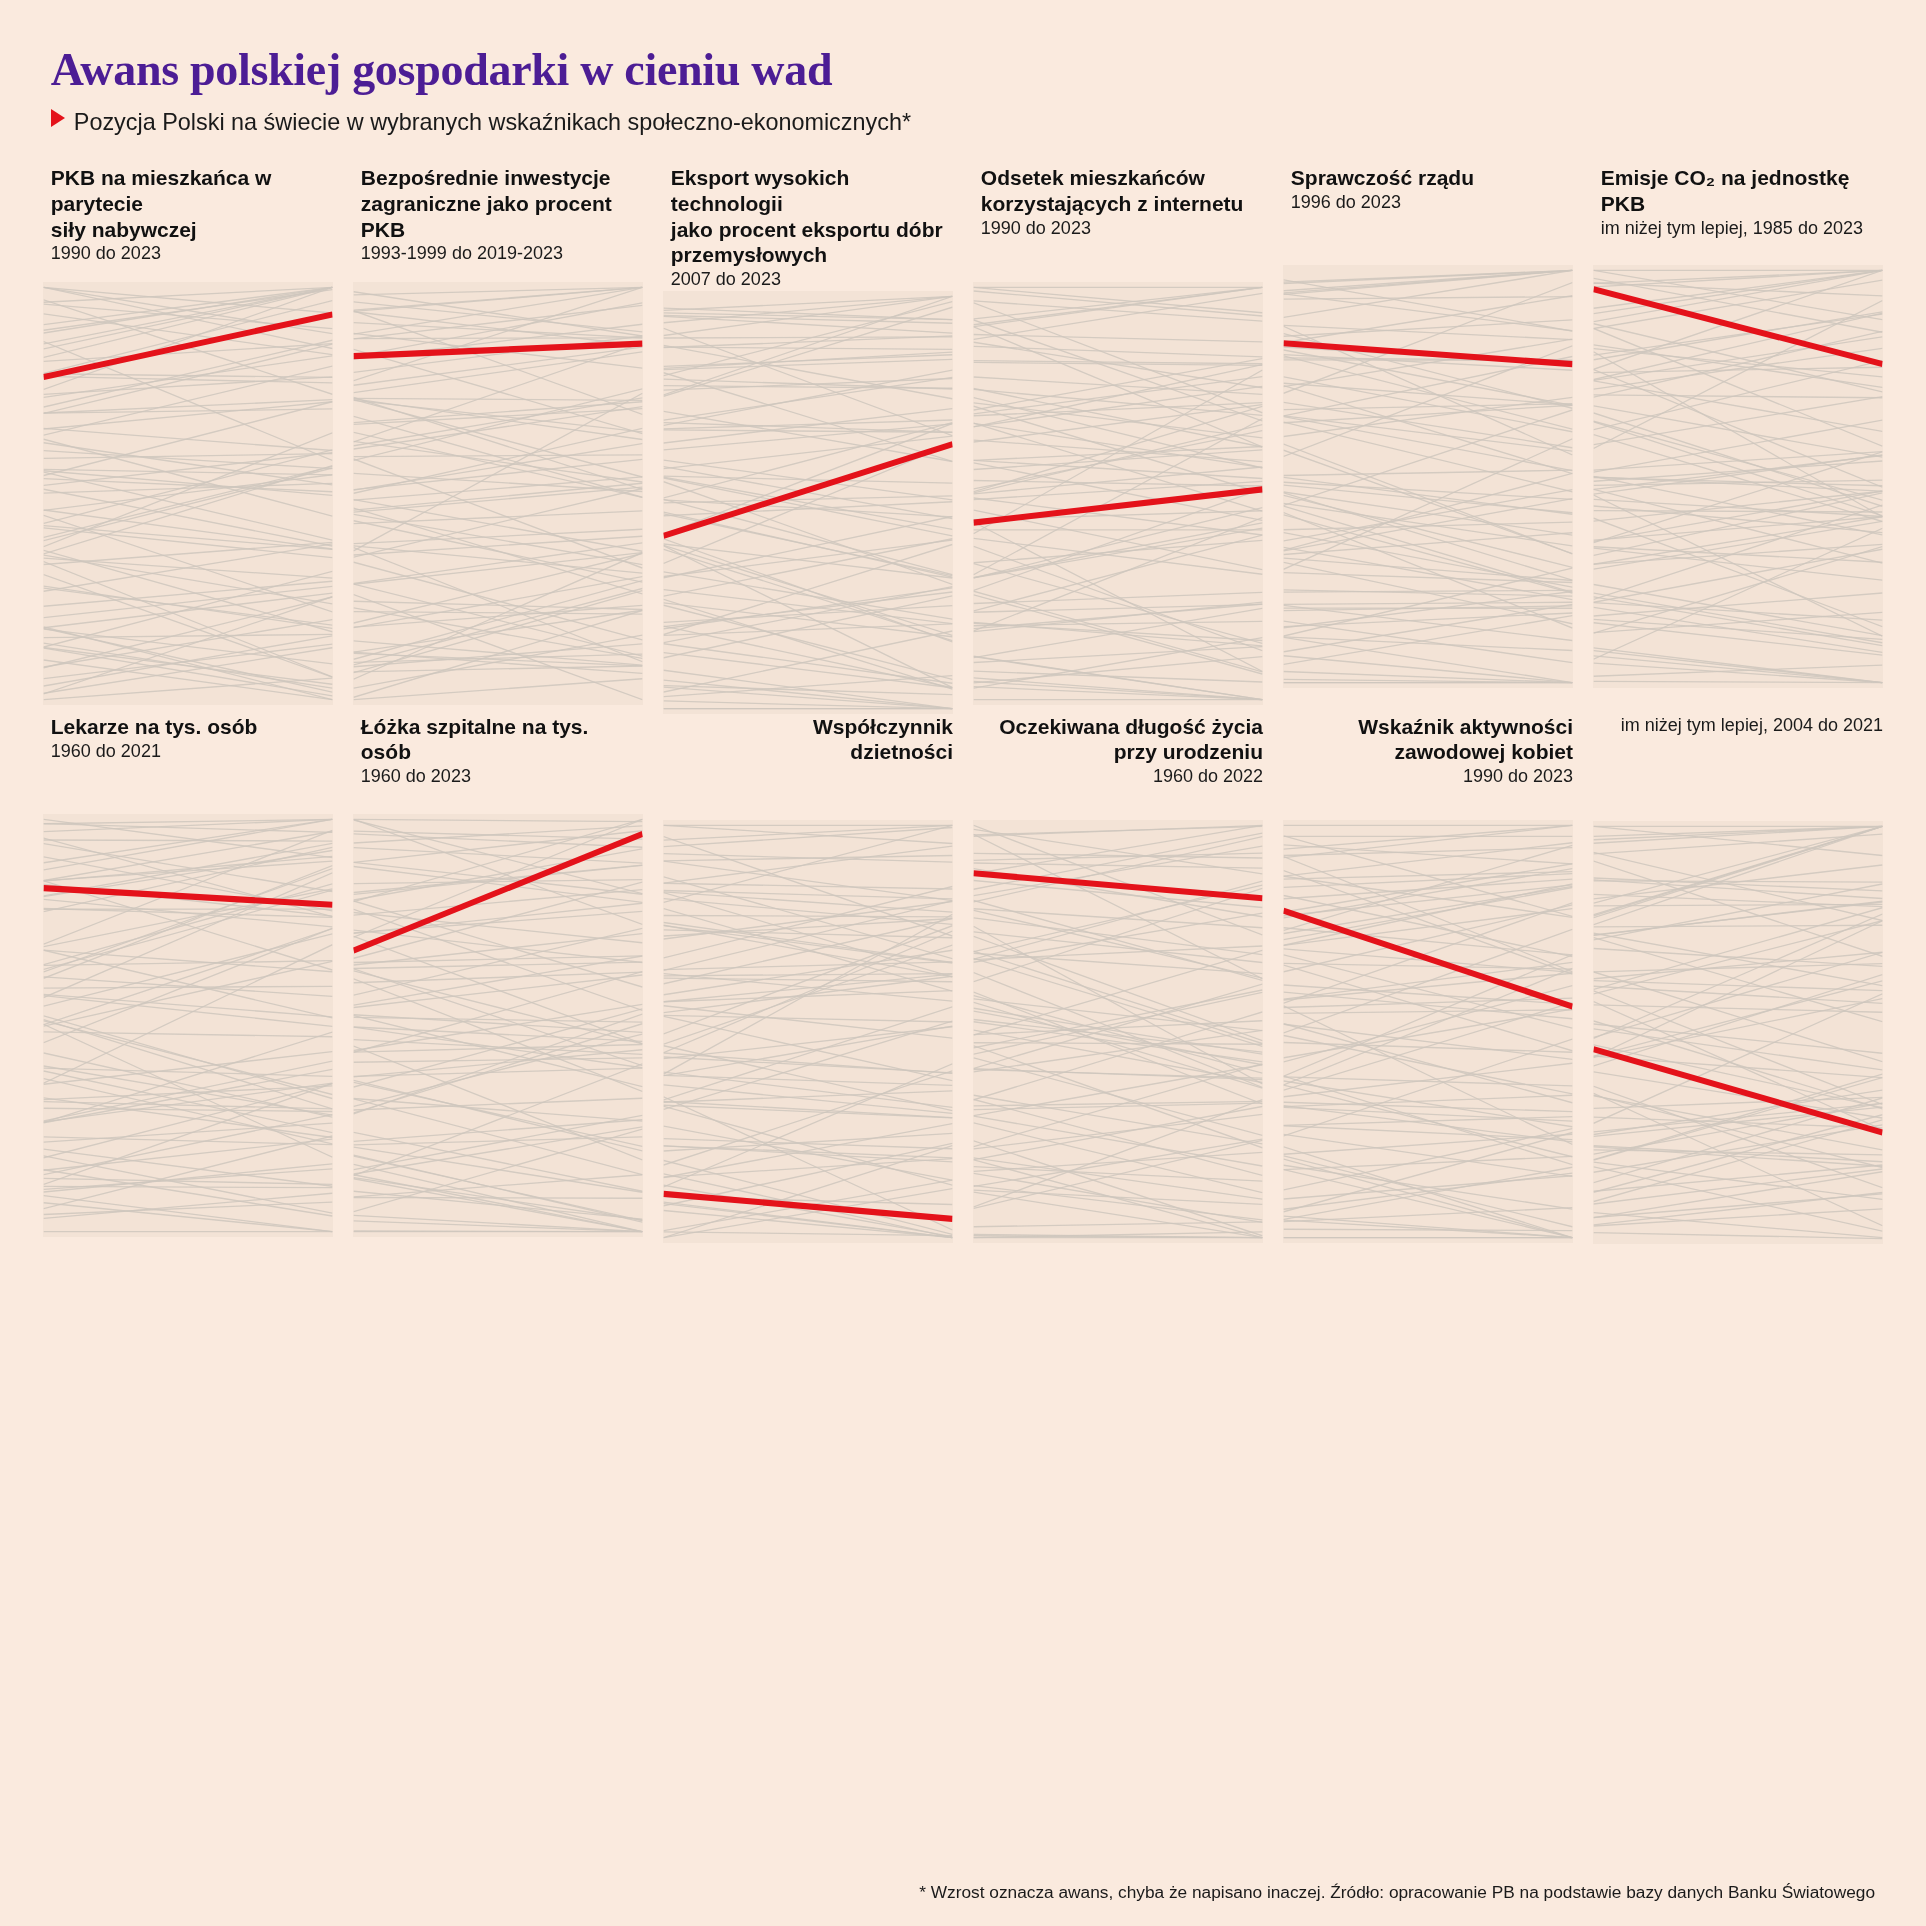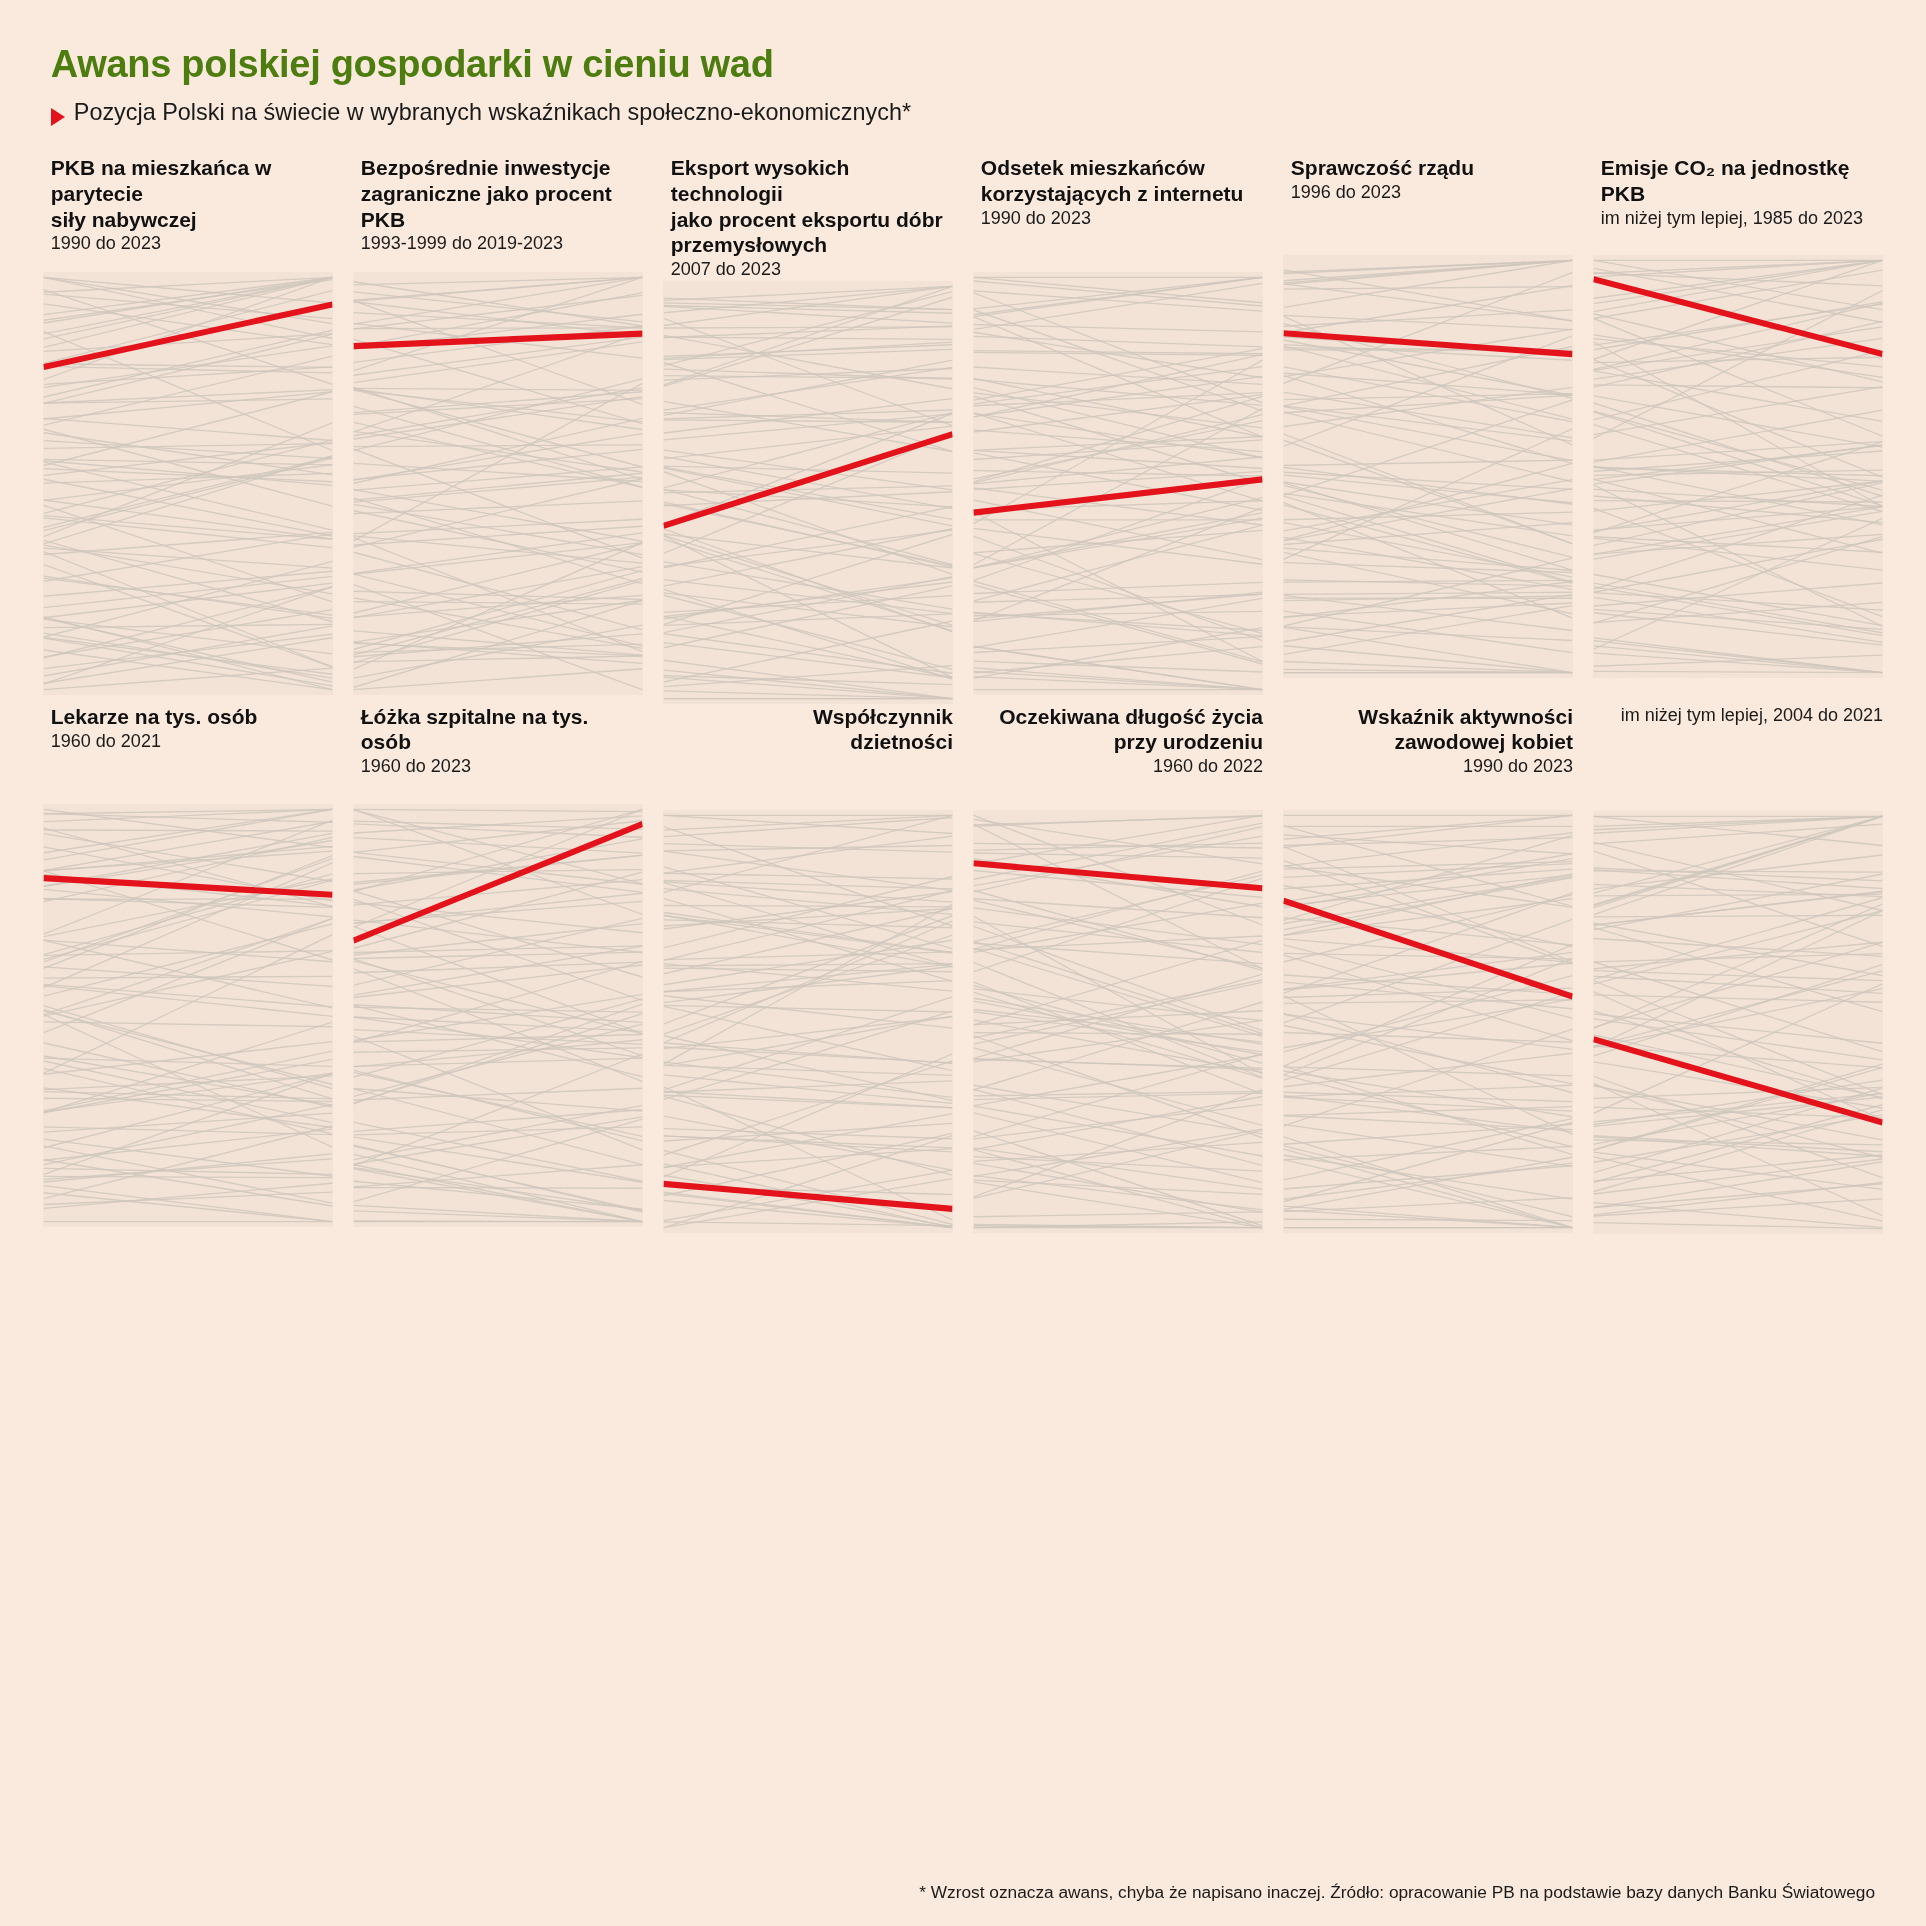--- a/index.html
+++ b/index.html
@@ -16,30 +16,30 @@
   }
   .page {
     position: relative;
     width: 1926px;
     height: 1926px;
     background: #faeade;
     box-sizing: border-box;
     padding: 33px 43px 0 43px;
   }
   .title {
-    font-family: Liberation Sans, sans-serif;
+    font-family: Liberation Serif, serif;
     font-weight: bold;
-    font-size: 38px;
+    font-size: 46px;
     letter-spacing: -0.3px;
     margin: 10px 0 0 7.8px;
-    color: #4d7c0f;
+    color: #4c1d95;
   }
   .subtitle-row {
     display: flex;
-    align-items: flex-end;
+    align-items: flex-start;
     margin: 13.4px 0 0 7.8px;
   }
   .tri {
     width: 0;
     height: 0;
     border-left: 14.5px solid #e4121a;
     border-top: 9px solid transparent;
     border-bottom: 9px solid transparent;
     margin-right: 9px;
   }

